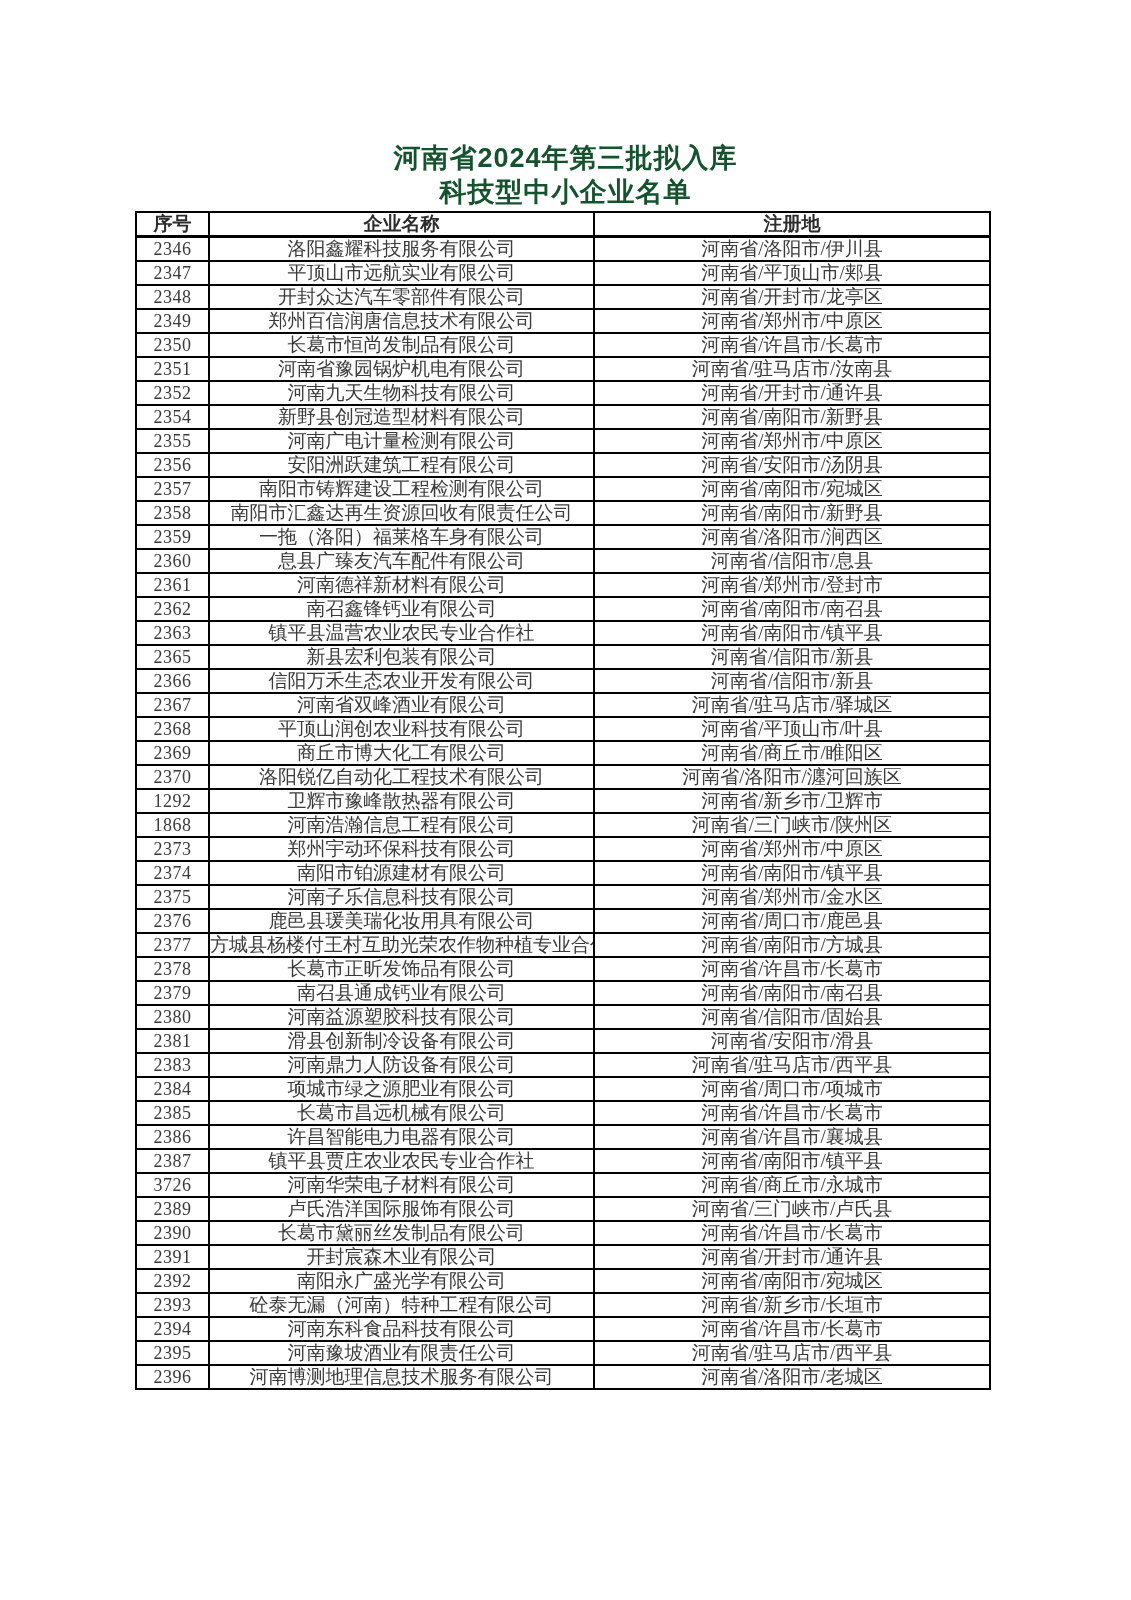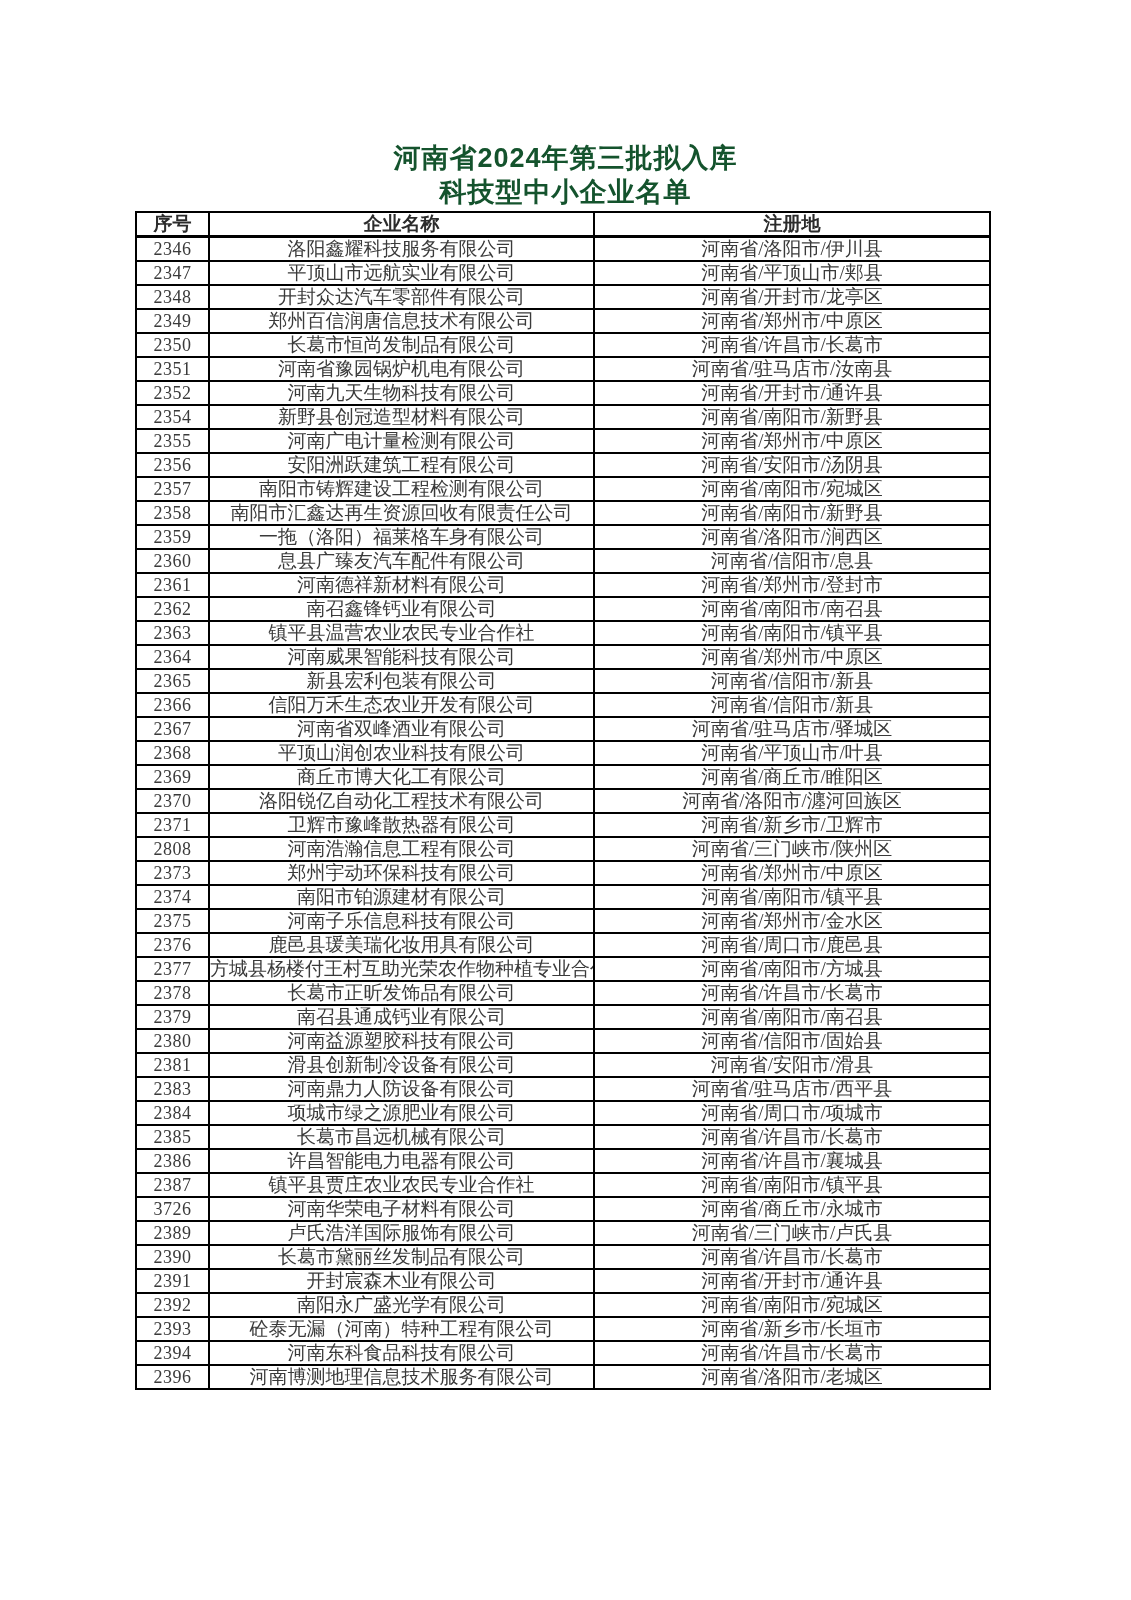--- a/index.html
+++ b/index.html
@@ -172,25 +172,20 @@
           <td>2362</td>
           <td>南召鑫锋钙业有限公司</td>
           <td>河南省/南阳市/南召县</td>
         </tr>
         <tr>
           <td>2363</td>
           <td>镇平县温营农业农民专业合作社</td>
           <td>河南省/南阳市/镇平县</td>
         </tr>
         <tr>
-          <td>2364</td>
-          <td>河南威果智能科技有限公司</td>
-          <td>河南省/郑州市/中原区</td>
-        </tr>
-        <tr>
           <td>2365</td>
           <td>新县宏利包装有限公司</td>
           <td>河南省/信阳市/新县</td>
         </tr>
         <tr>
           <td>2366</td>
           <td>信阳万禾生态农业开发有限公司</td>
           <td>河南省/信阳市/新县</td>
         </tr>
         <tr>
@@ -207,26 +202,26 @@
           <td>2369</td>
           <td>商丘市博大化工有限公司</td>
           <td>河南省/商丘市/睢阳区</td>
         </tr>
         <tr>
           <td>2370</td>
           <td>洛阳锐亿自动化工程技术有限公司</td>
           <td>河南省/洛阳市/瀍河回族区</td>
         </tr>
         <tr>
-          <td>2371</td>
+          <td>1292</td>
           <td>卫辉市豫峰散热器有限公司</td>
           <td>河南省/新乡市/卫辉市</td>
         </tr>
         <tr>
-          <td>2808</td>
+          <td>1868</td>
           <td>河南浩瀚信息工程有限公司</td>
           <td>河南省/三门峡市/陕州区</td>
         </tr>
         <tr>
           <td>2373</td>
           <td>郑州宇动环保科技有限公司</td>
           <td>河南省/郑州市/中原区</td>
         </tr>
         <tr>
           <td>2374</td>
@@ -322,20 +317,25 @@
           <td>2393</td>
           <td>砼泰无漏（河南）特种工程有限公司</td>
           <td>河南省/新乡市/长垣市</td>
         </tr>
         <tr>
           <td>2394</td>
           <td>河南东科食品科技有限公司</td>
           <td>河南省/许昌市/长葛市</td>
         </tr>
         <tr>
+          <td>2395</td>
+          <td>河南豫坡酒业有限责任公司</td>
+          <td>河南省/驻马店市/西平县</td>
+        </tr>
+        <tr>
           <td>2396</td>
           <td>河南博测地理信息技术服务有限公司</td>
           <td>河南省/洛阳市/老城区</td>
         </tr>
       </tbody>
   </table>
 
 </div>
 
 </body></html>

